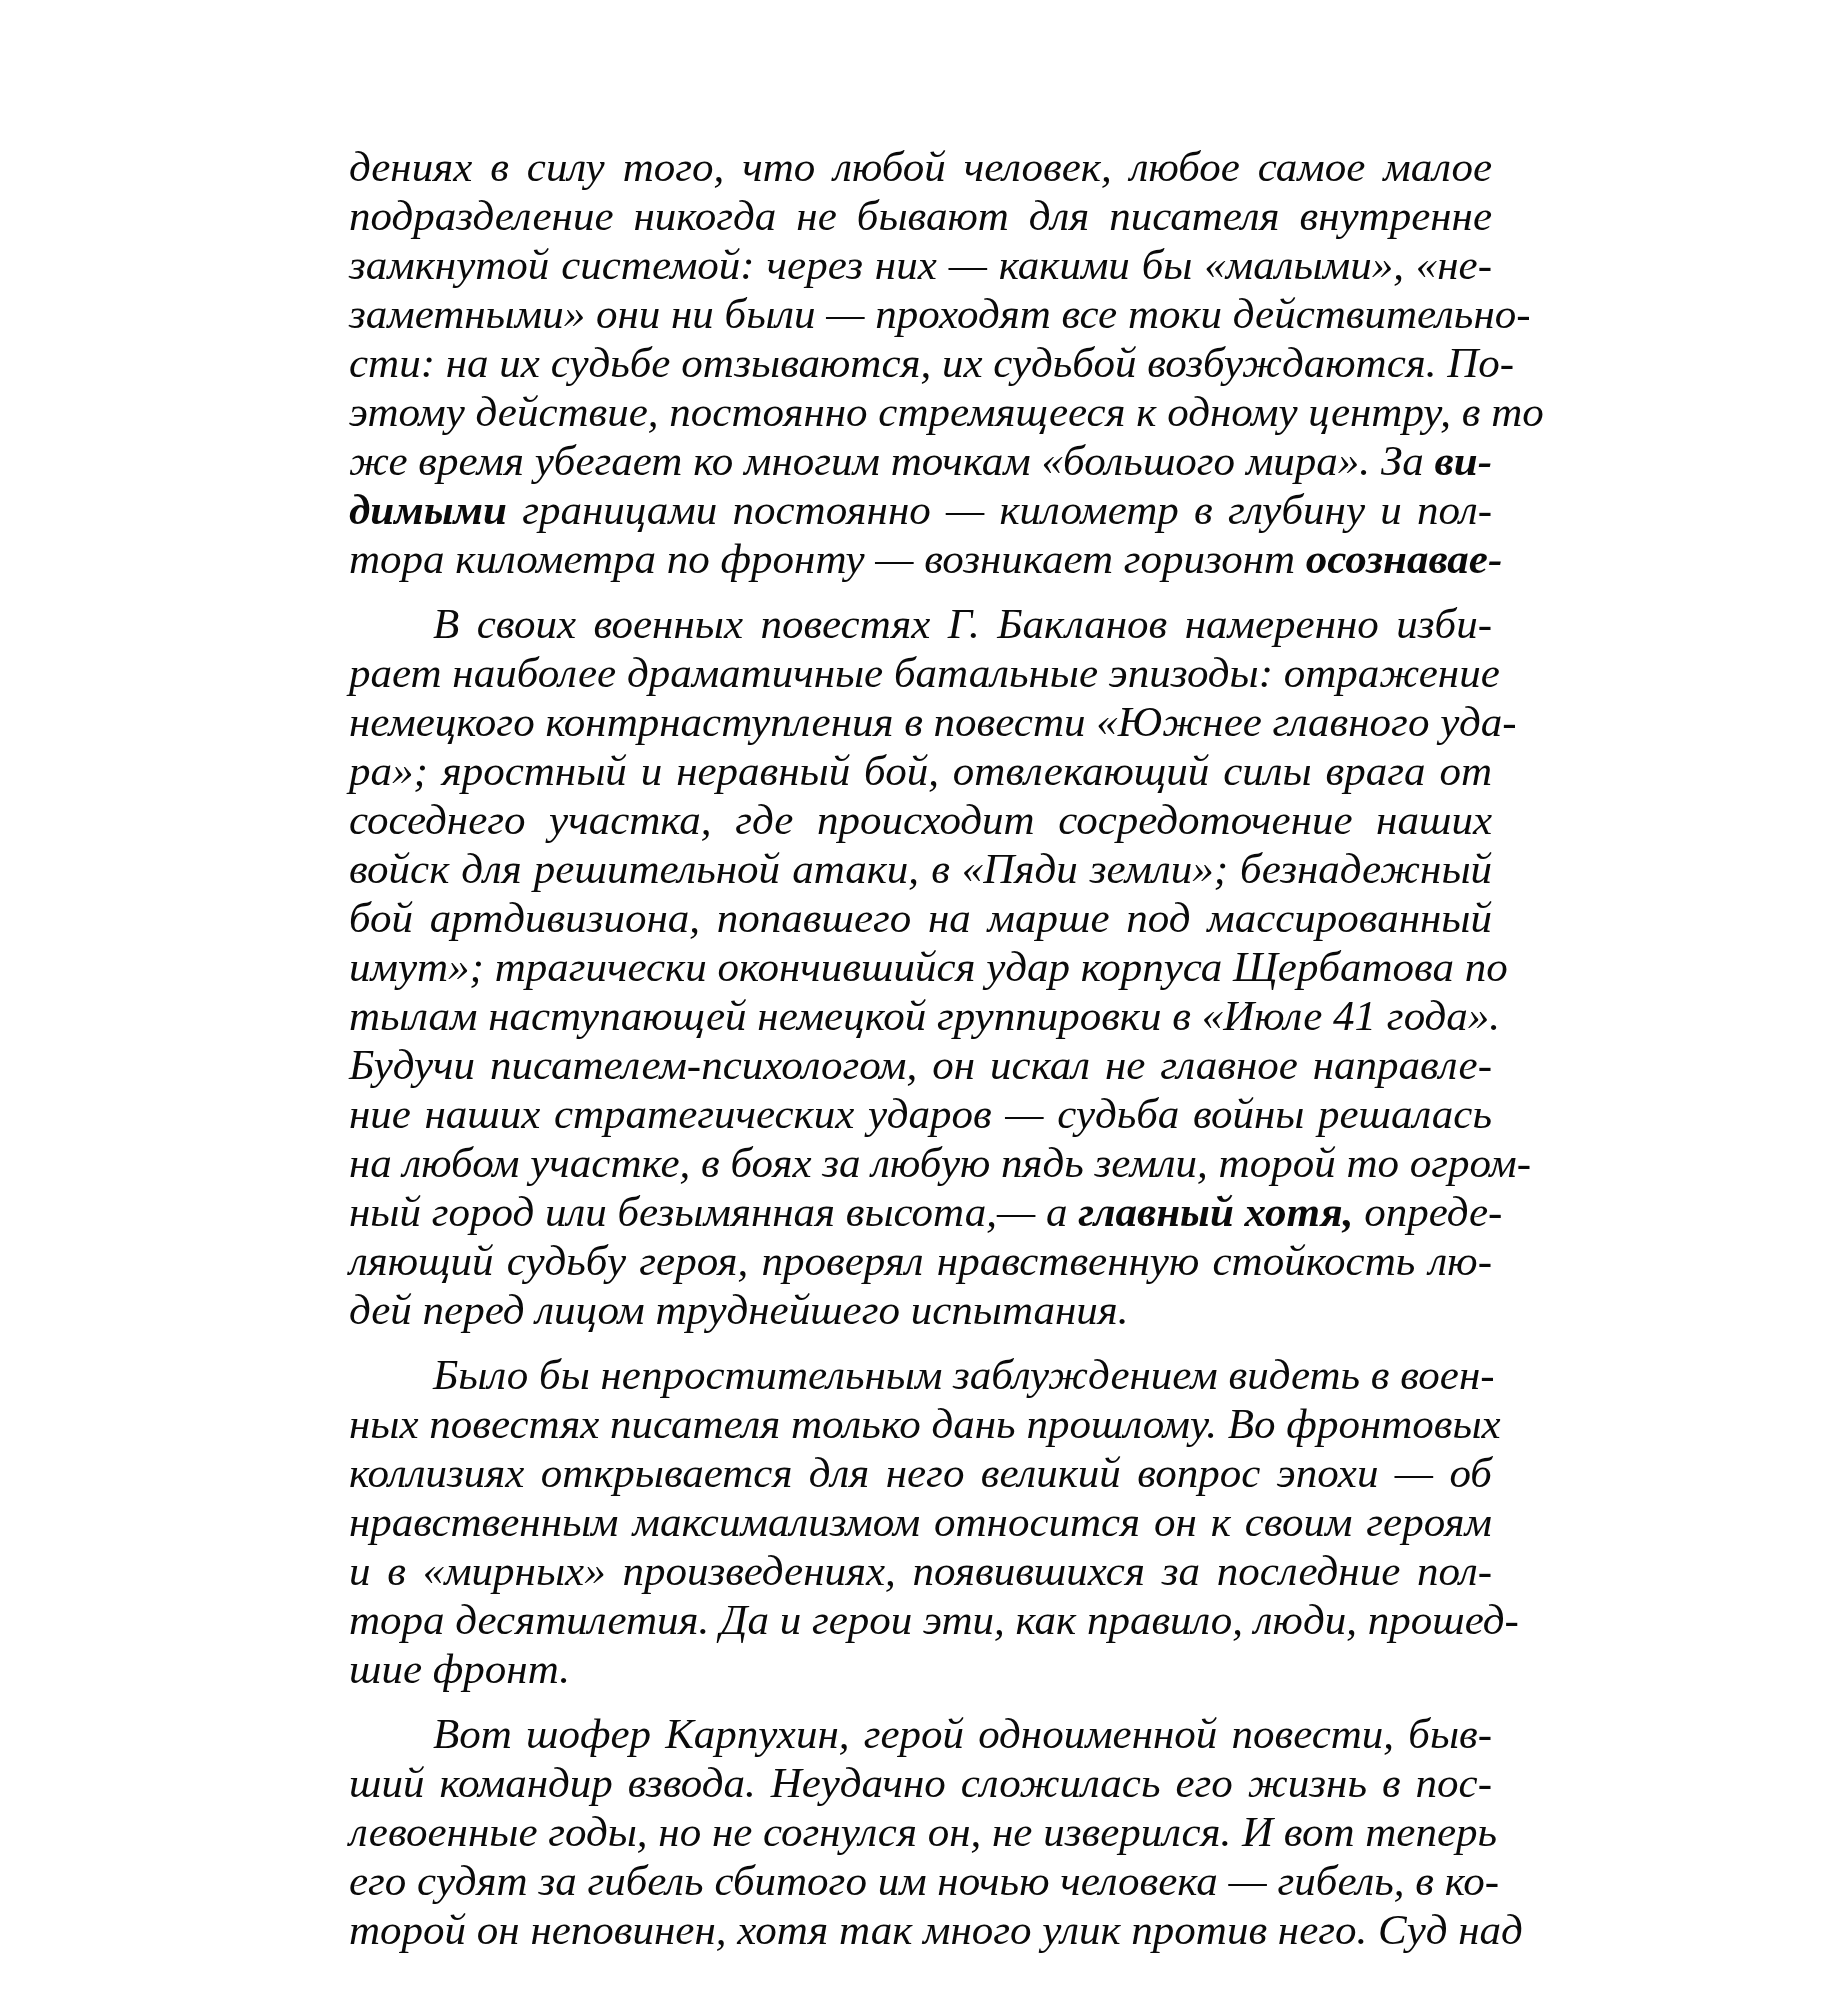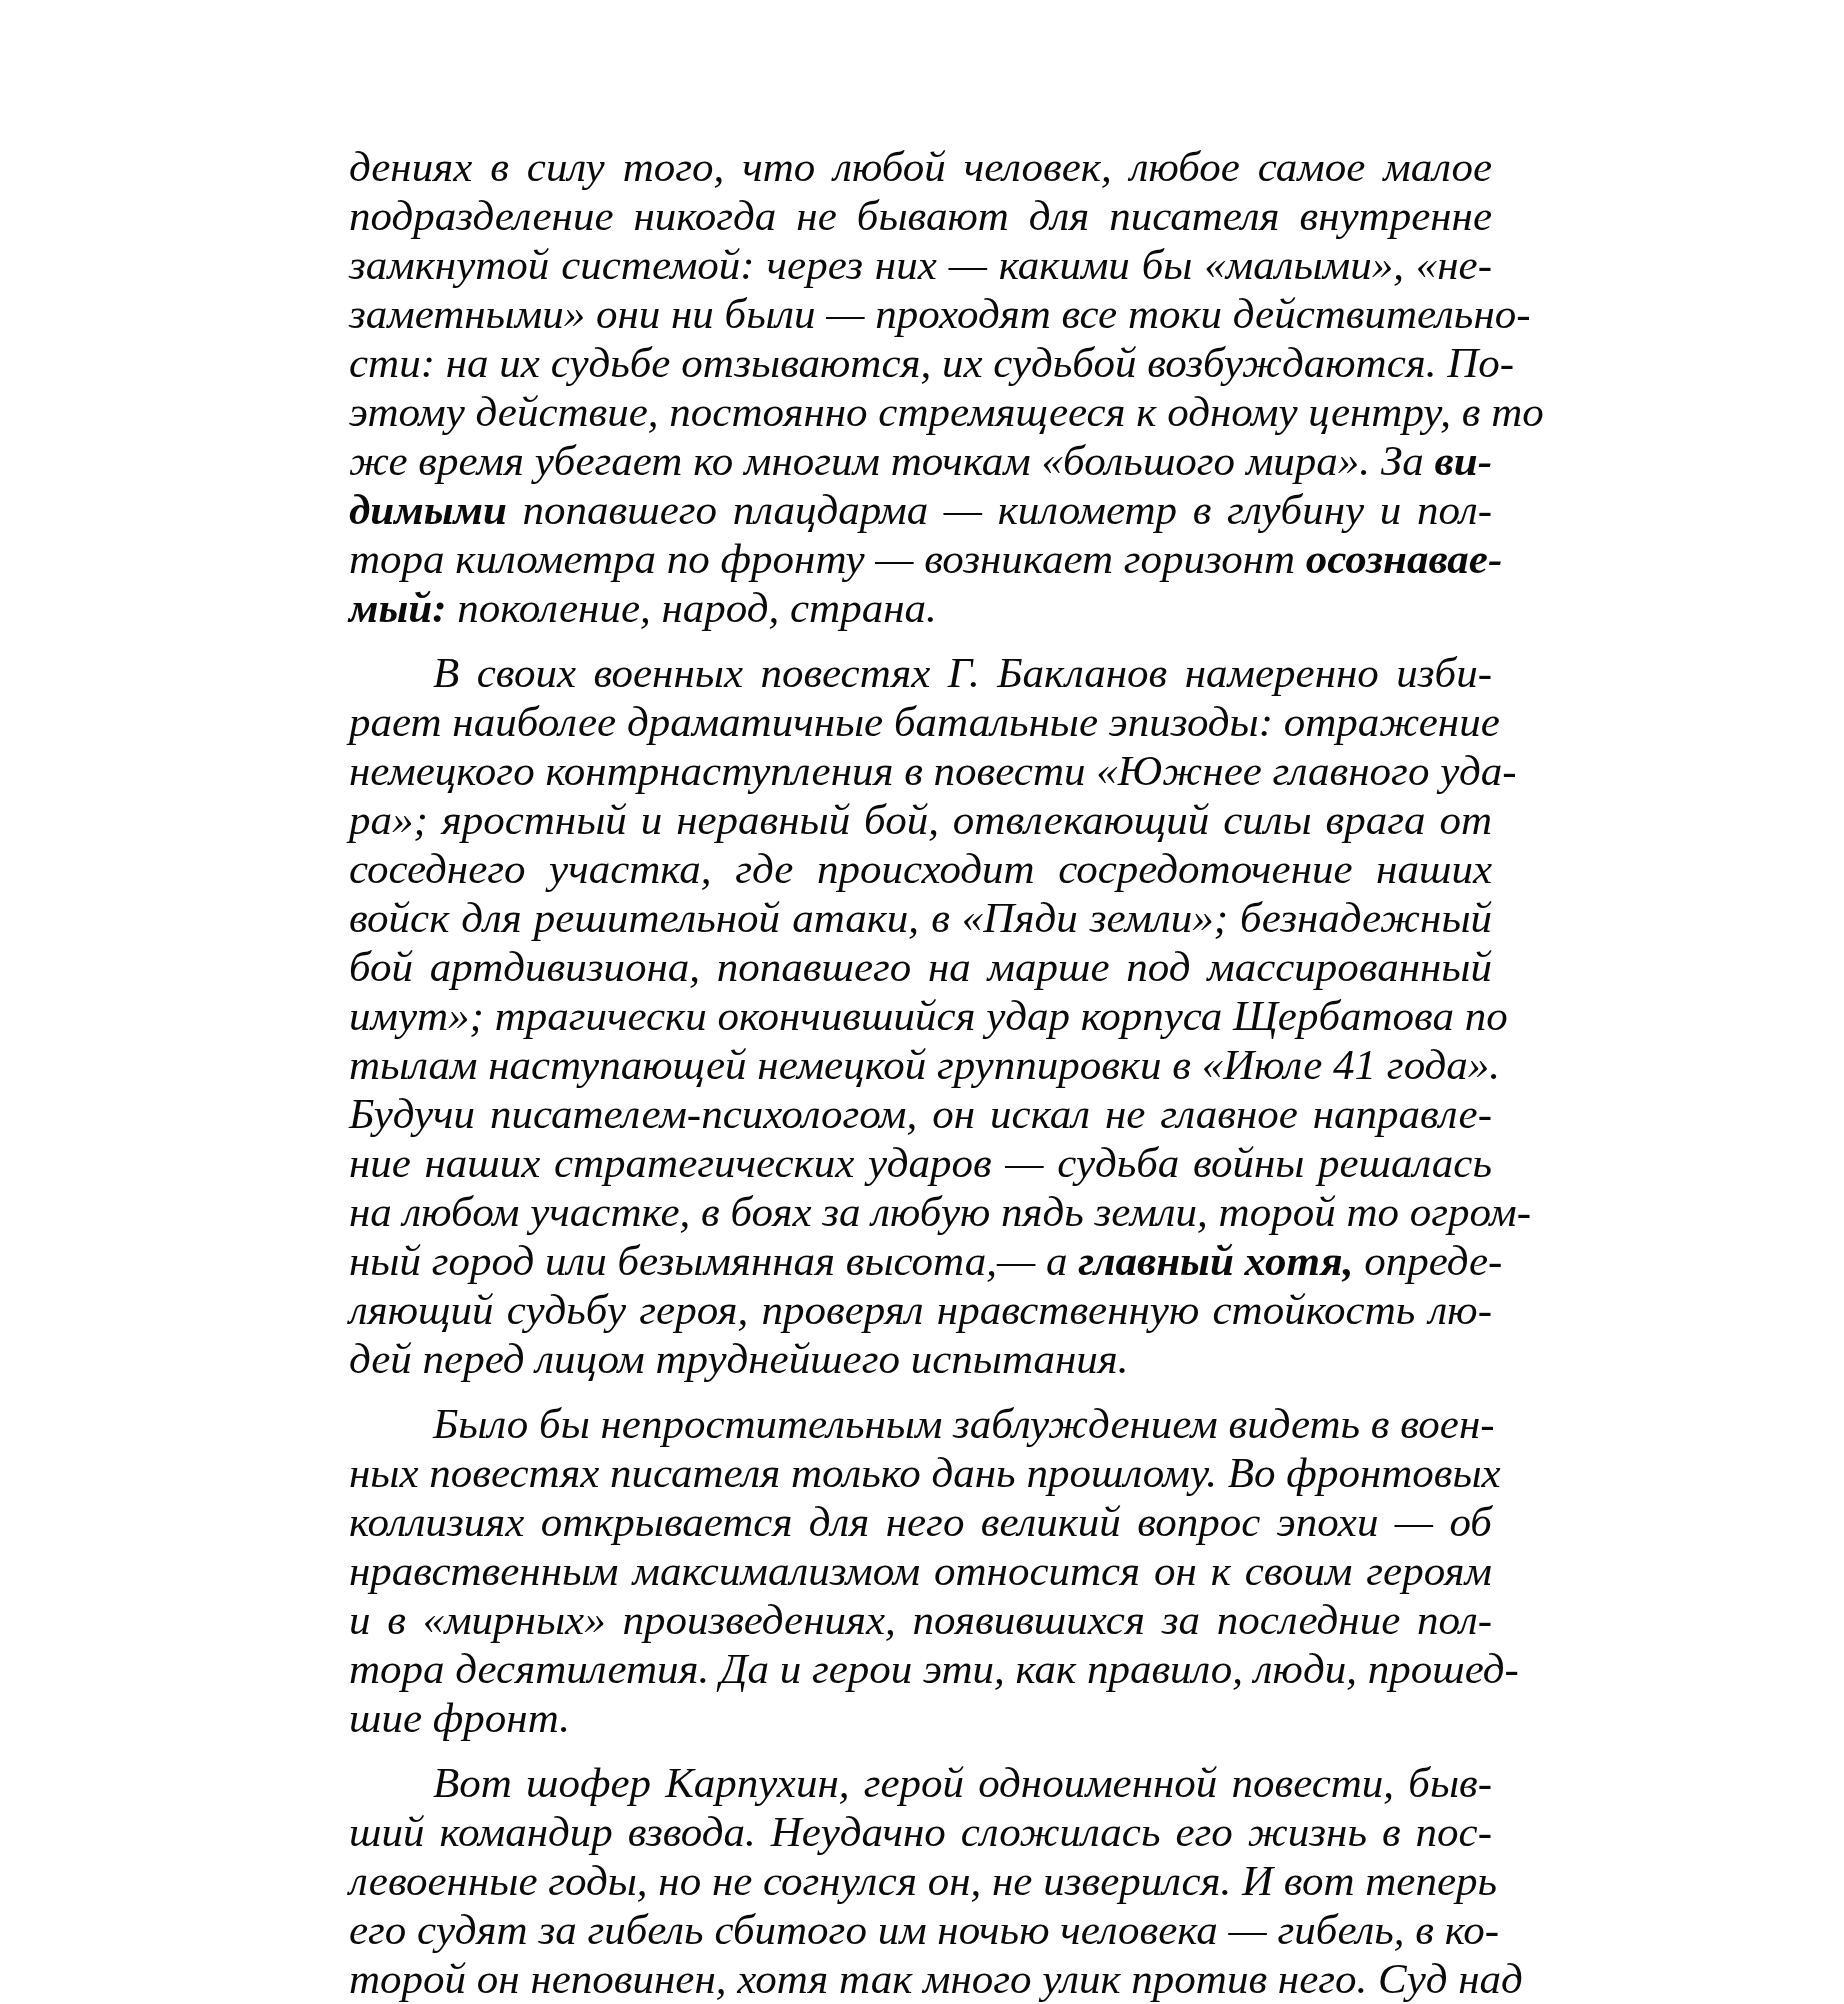--- a/index.html
+++ b/index.html
@@ -56,23 +56,22 @@
 <div class="page">
   <div class="text-block" id="text-block">
       <div class="paragraph">
         <div class="line"><span class="seg">дениях в силу того, что любой человек, любое самое малое</span></div>
         <div class="line"><span class="seg">подразделение никогда не бывают для писателя внутренне</span></div>
         <div class="line"><span class="seg">замкнутой системой: через них — какими бы «малыми», «не-</span></div>
         <div class="line"><span class="seg">заметными» они ни были — проходят все токи действительно-</span></div>
         <div class="line"><span class="seg">сти: на их судьбе отзываются, их судьбой возбуждаются. По-</span></div>
         <div class="line"><span class="seg">этому действие, постоянно стремящееся к одному центру, в то</span></div>
         <div class="line"><span class="seg">же время убегает ко многим точкам «большого мира». За </span><span class="seg bold">ви-</span></div>
-        <div class="line"><span class="seg bold">димыми</span><span class="seg"> попавшего плацдарма — километр в глубину и пол-</span></div>
+        <div class="line"><span class="seg bold">димыми</span><span class="seg"> границами постоянно — километр в глубину и пол-</span></div>
         <div class="line"><span class="seg">тора километра по фронту — возникает горизонт </span><span class="seg bold">осознавае-</span></div>
-        <div class="line last"><span class="seg bold">мый:</span><span class="seg"> поколение, народ, страна.</span></div>
       </div>
       <div class="paragraph">
         <div class="line indent"><span class="seg">В своих военных повестях Г. Бакланов намеренно изби-</span></div>
         <div class="line"><span class="seg">рает наиболее драматичные батальные эпизоды: отражение</span></div>
         <div class="line"><span class="seg">немецкого контрнаступления в повести «Южнее главного уда-</span></div>
         <div class="line"><span class="seg">ра»; яростный и неравный бой, отвлекающий силы врага от</span></div>
         <div class="line"><span class="seg">соседнего участка, где происходит сосредоточение наших</span></div>
         <div class="line"><span class="seg">войск для решительной атаки, в «Пяди земли»; безнадежный</span></div>
         <div class="line"><span class="seg">бой артдивизиона, попавшего на марше под массированный</span></div>
         <div class="line"><span class="seg">имут»; трагически окончившийся удар корпуса Щербатова по</span></div>

